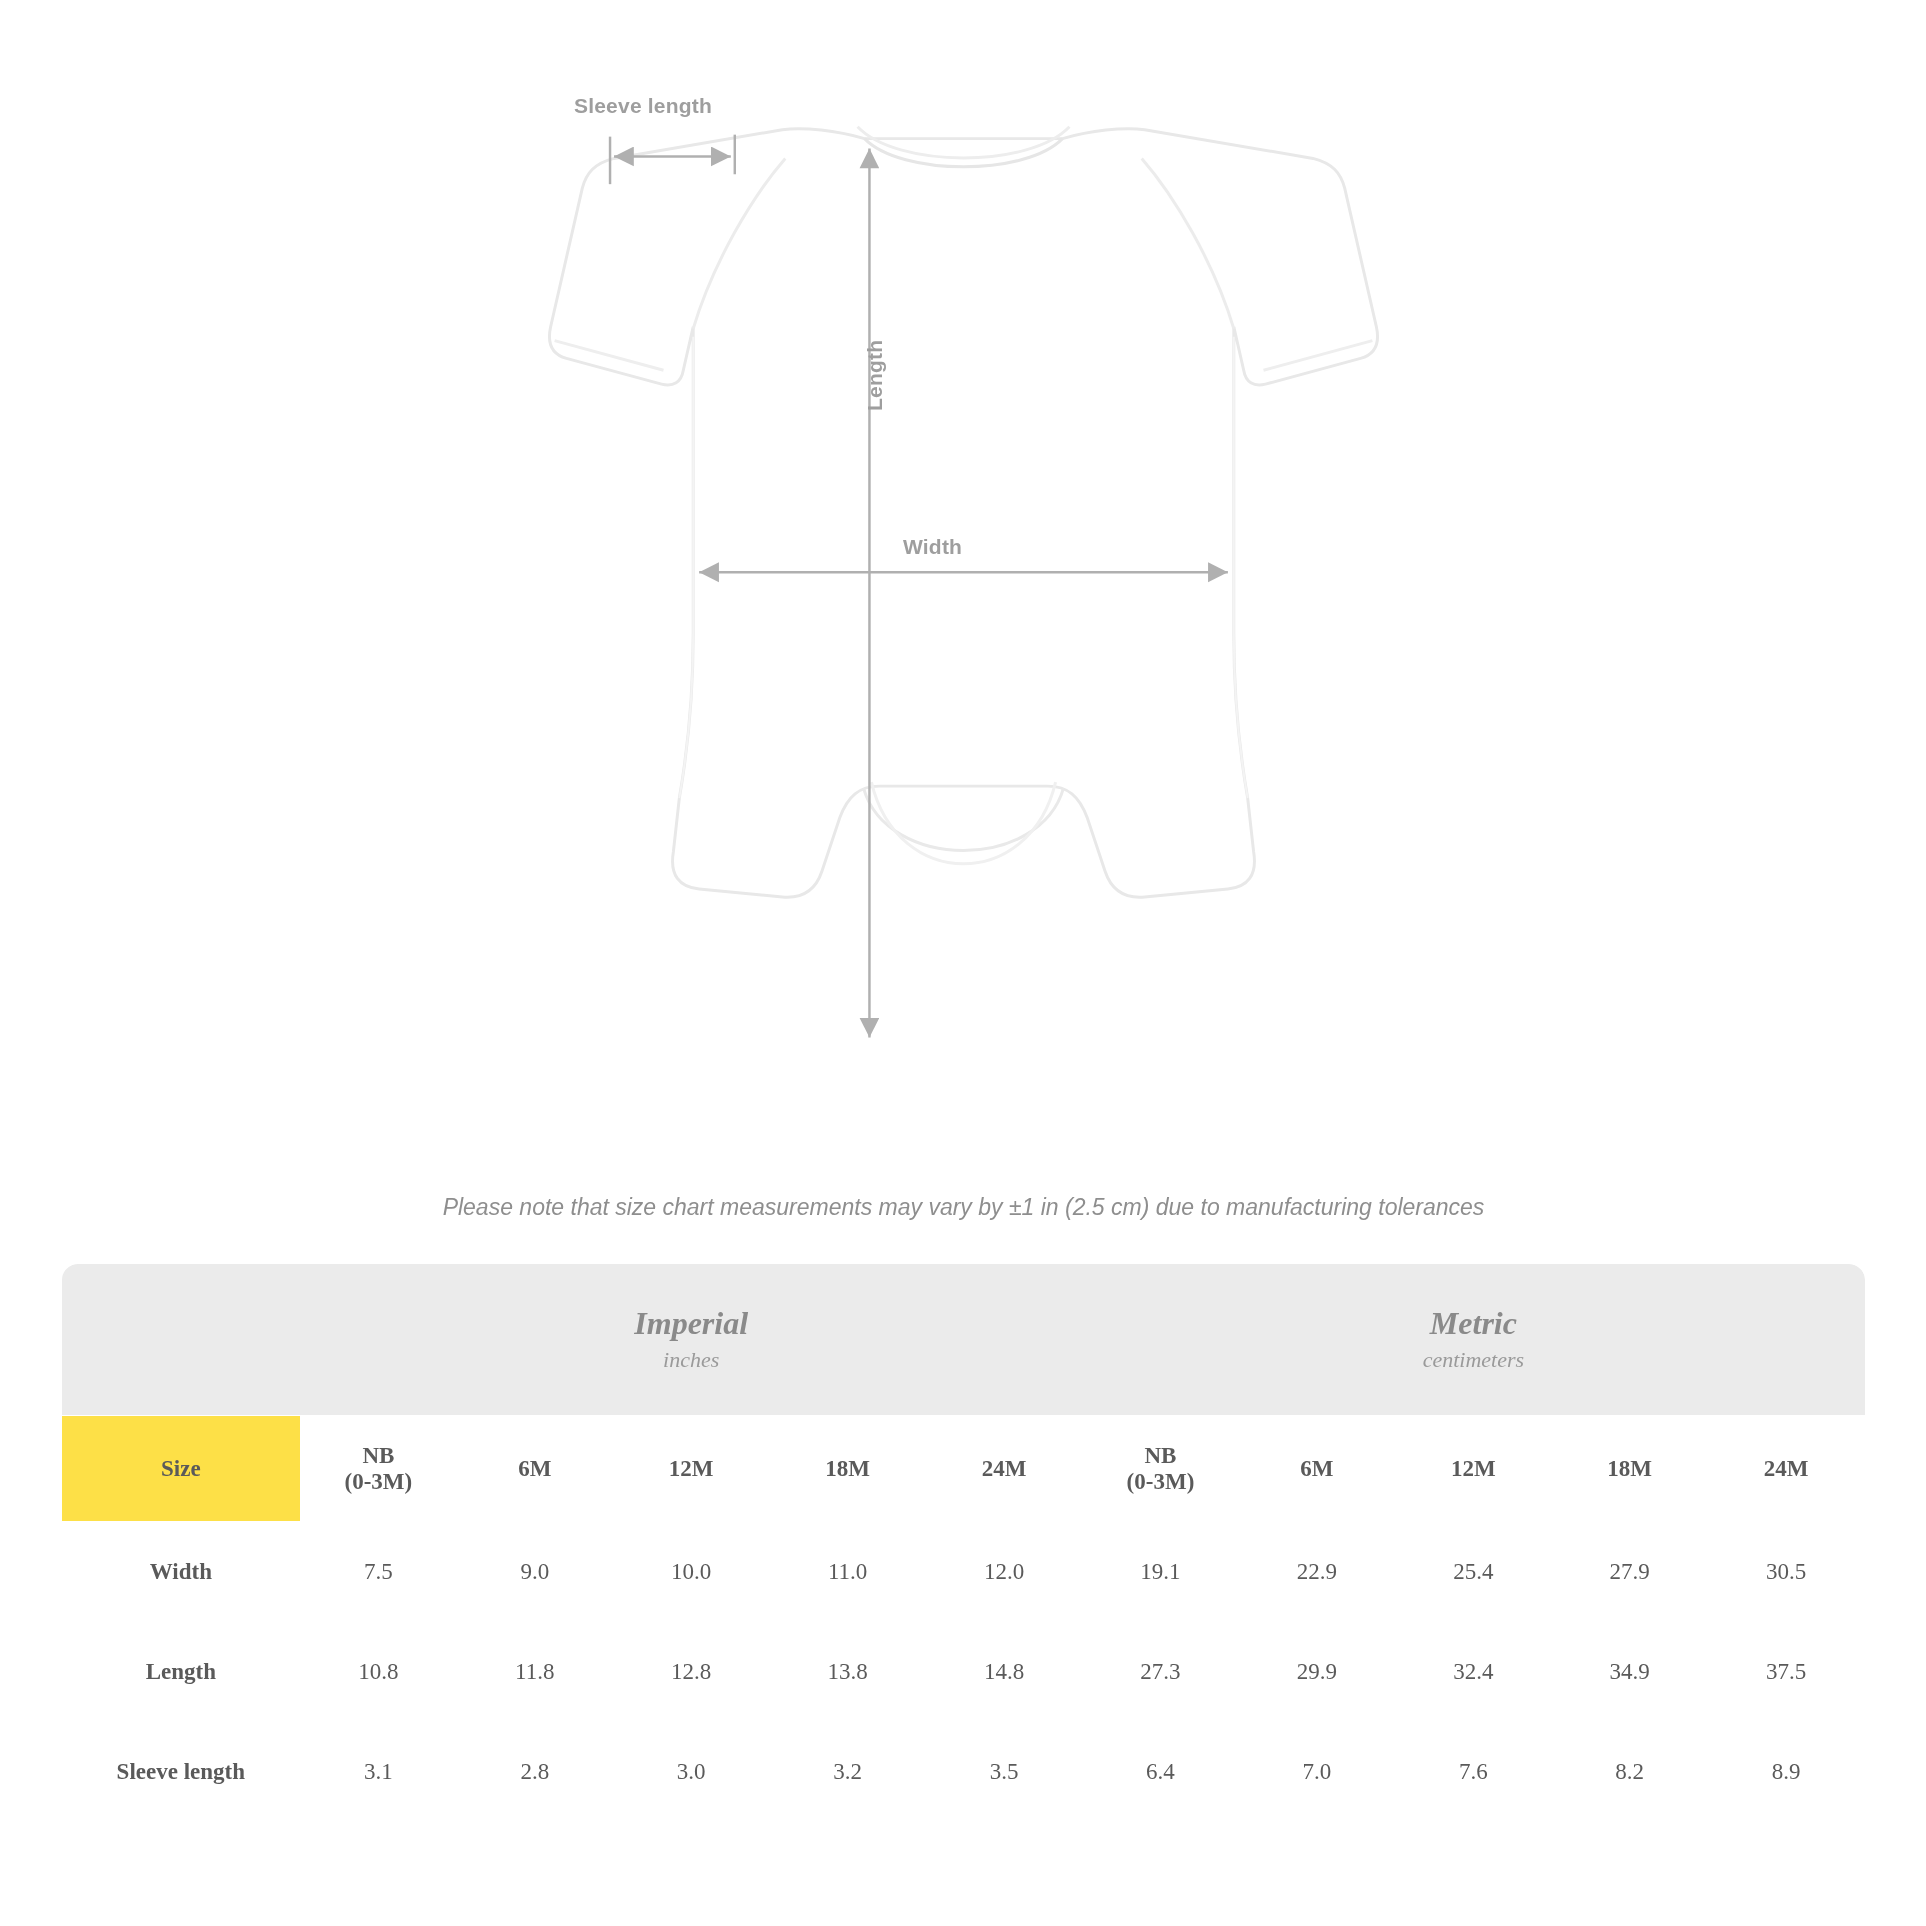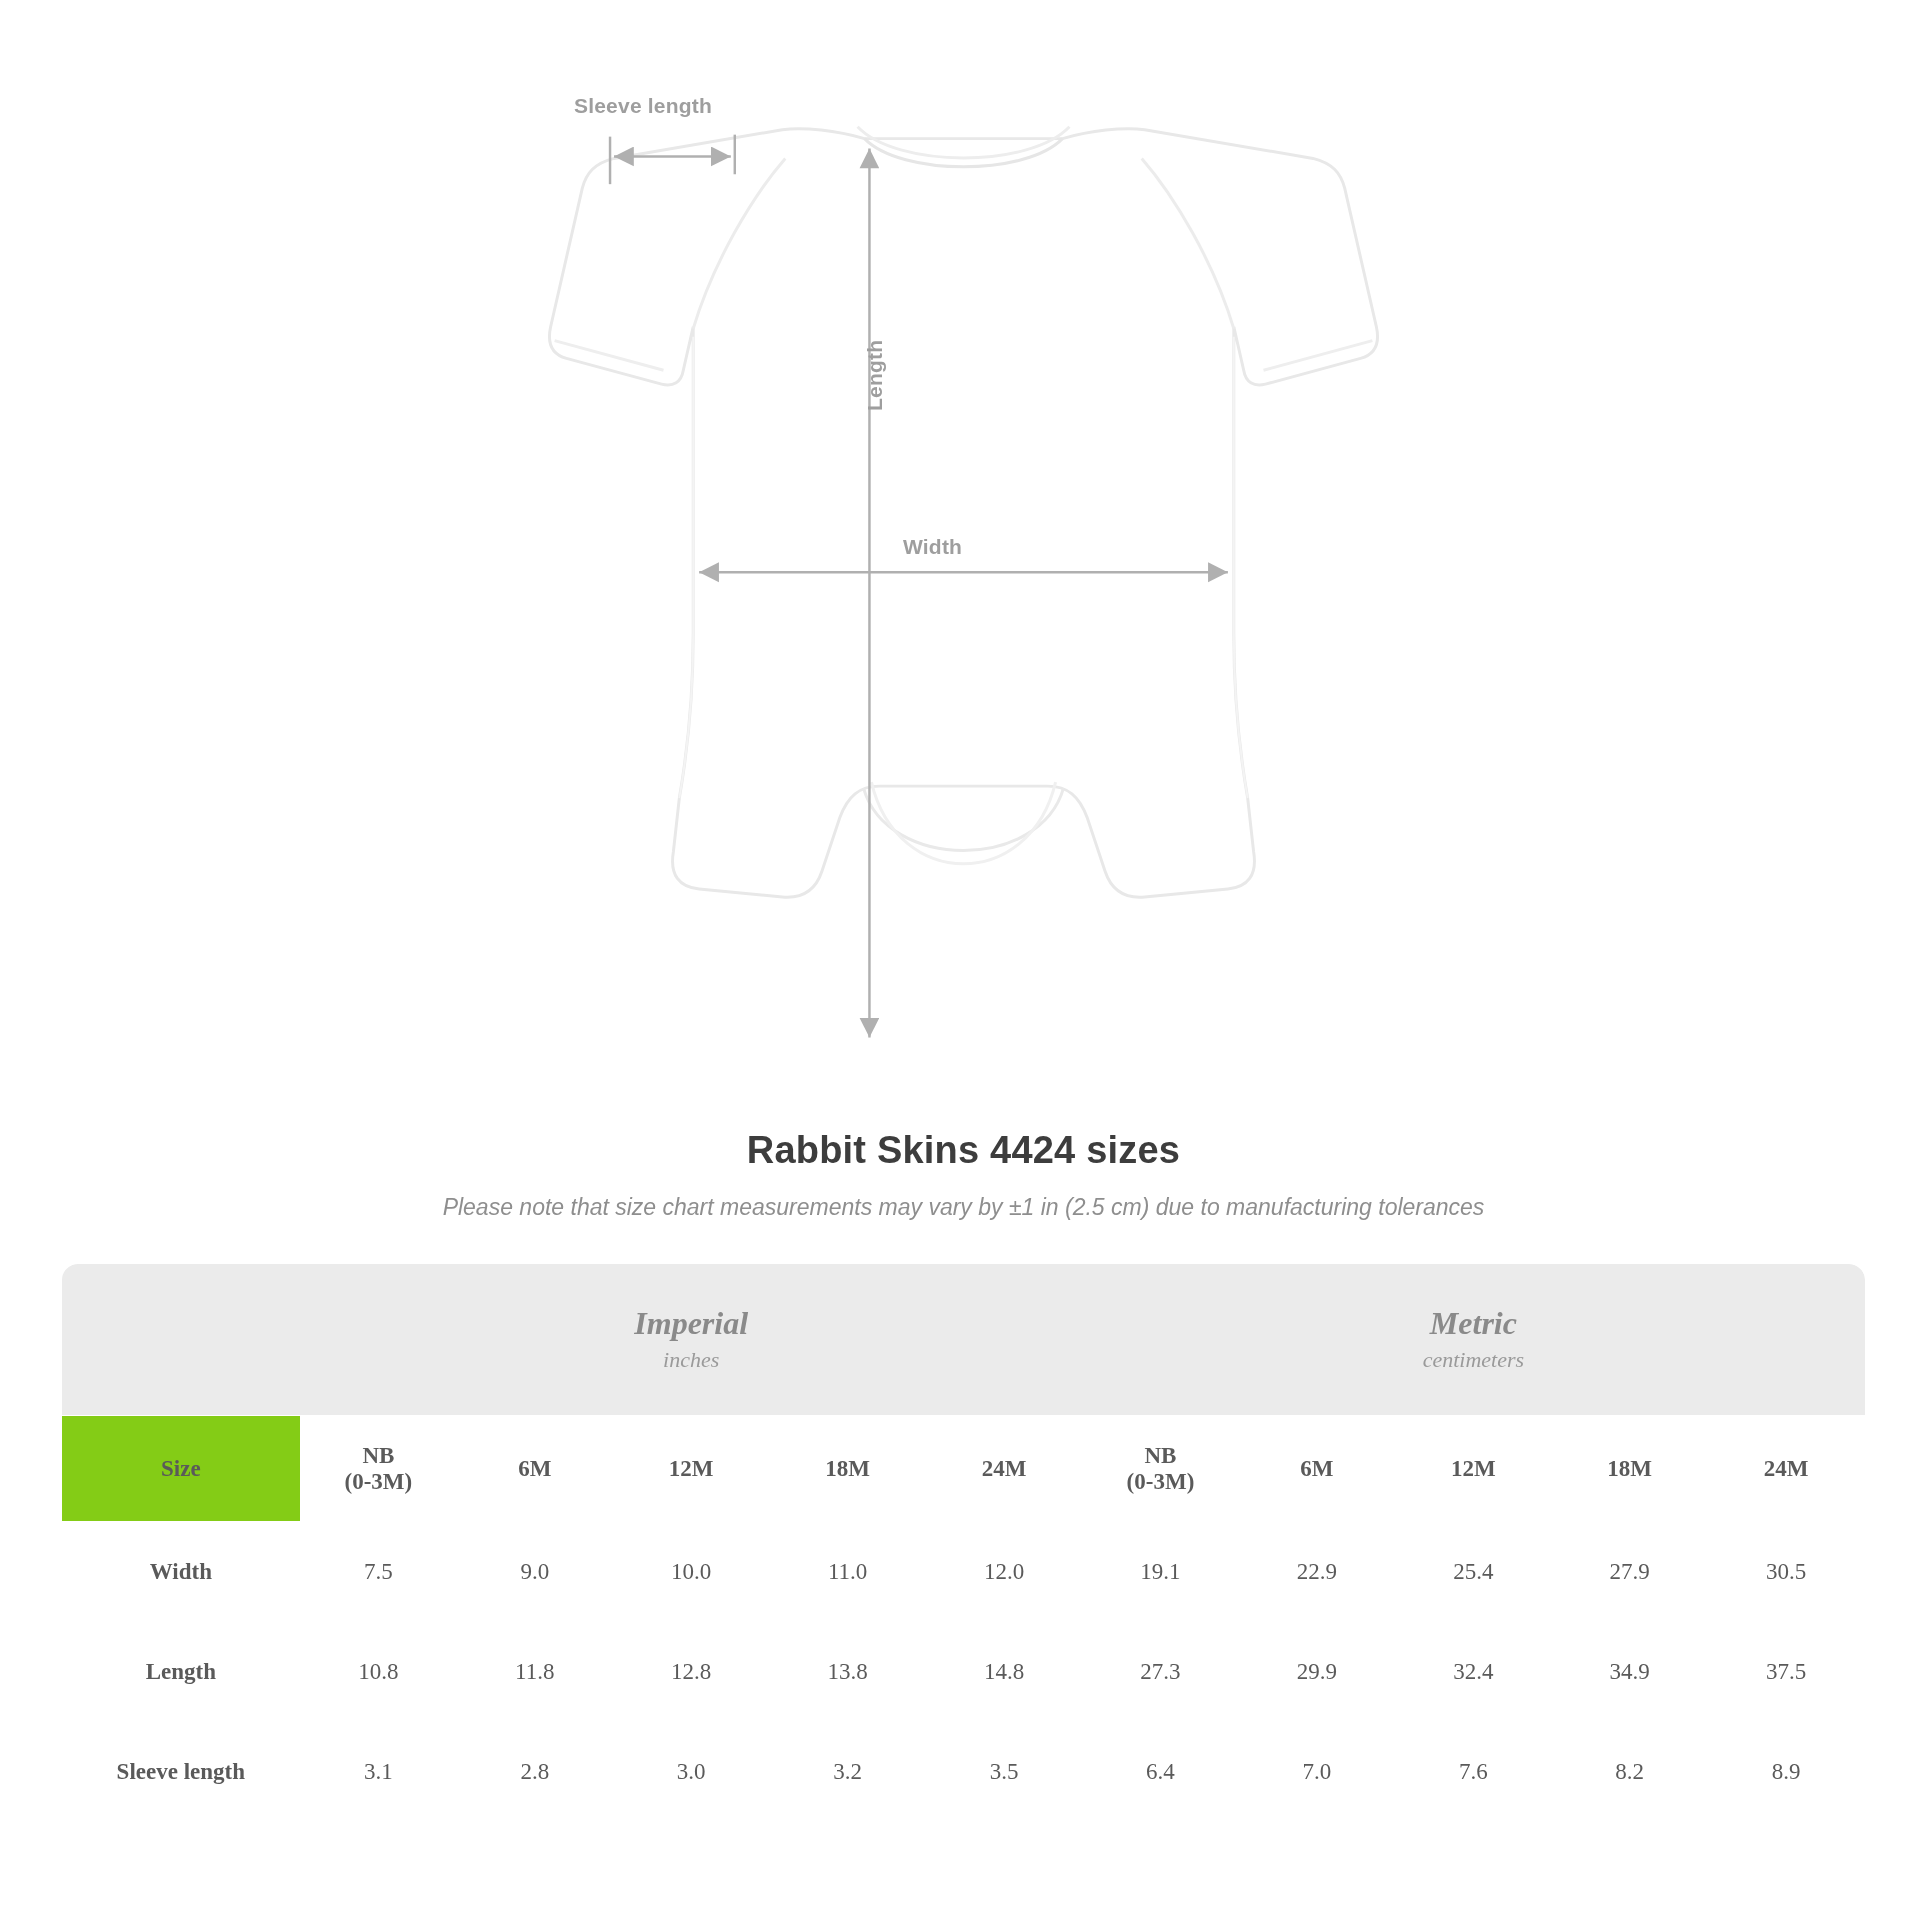--- a/index.html
+++ b/index.html
@@ -122,21 +122,21 @@
     line-height: 1.5;
   }
   .hdr-row td {
     height: 103px;
     font-weight: bold;
     font-size: 23px;
     color: #5a5a5a;
     background: #ffffff;
   }
   .hdr-row td.rowlabel {
-    background: #84cc16;
+    background: #fde047;
   }
   .row-alt td {
     background: #ebebeb;
   }
   .data-row td {
     height: 97px;
   }
   td.rowlabel {
     font-weight: bold;
     font-size: 24px;
@@ -237,21 +237,20 @@
       <g>
         <line x1="878" y1="150" x2="878" y2="1048" stroke="#b0b0b0" stroke-width="2.5" marker-start="url(#arrStart)" marker-end="url(#arrEnd)"></line>
       </g>
     </svg>
 
     <div class="dim-label sleeve">Sleeve length</div>
     <div class="dim-label width">Width</div>
     <div class="dim-label length">Length</div>
   </div>
 
-  <div class="title">Rabbit Skins 4424 sizes</div>
   <div class="subtitle">Please note that size chart measurements may vary by ±1 in (2.5 cm) due to manufacturing tolerances</div>
 
   <div class="table-wrap">
     <table class="size-chart">
       <colgroup>
         <col style="width:238px">
         <col style="width:156px">
           <col style="width:156px">
           <col style="width:156px">
           <col style="width:156px">

